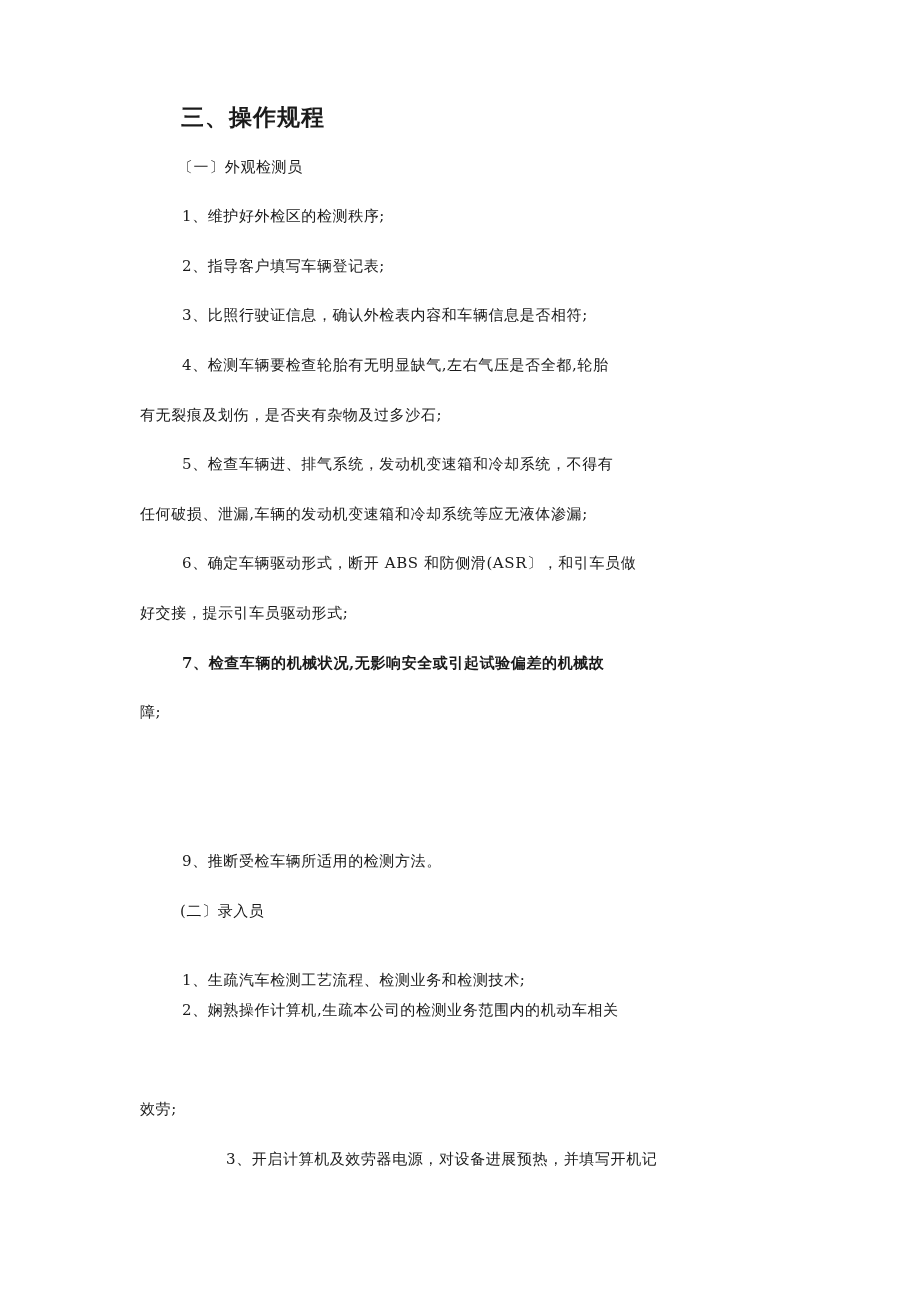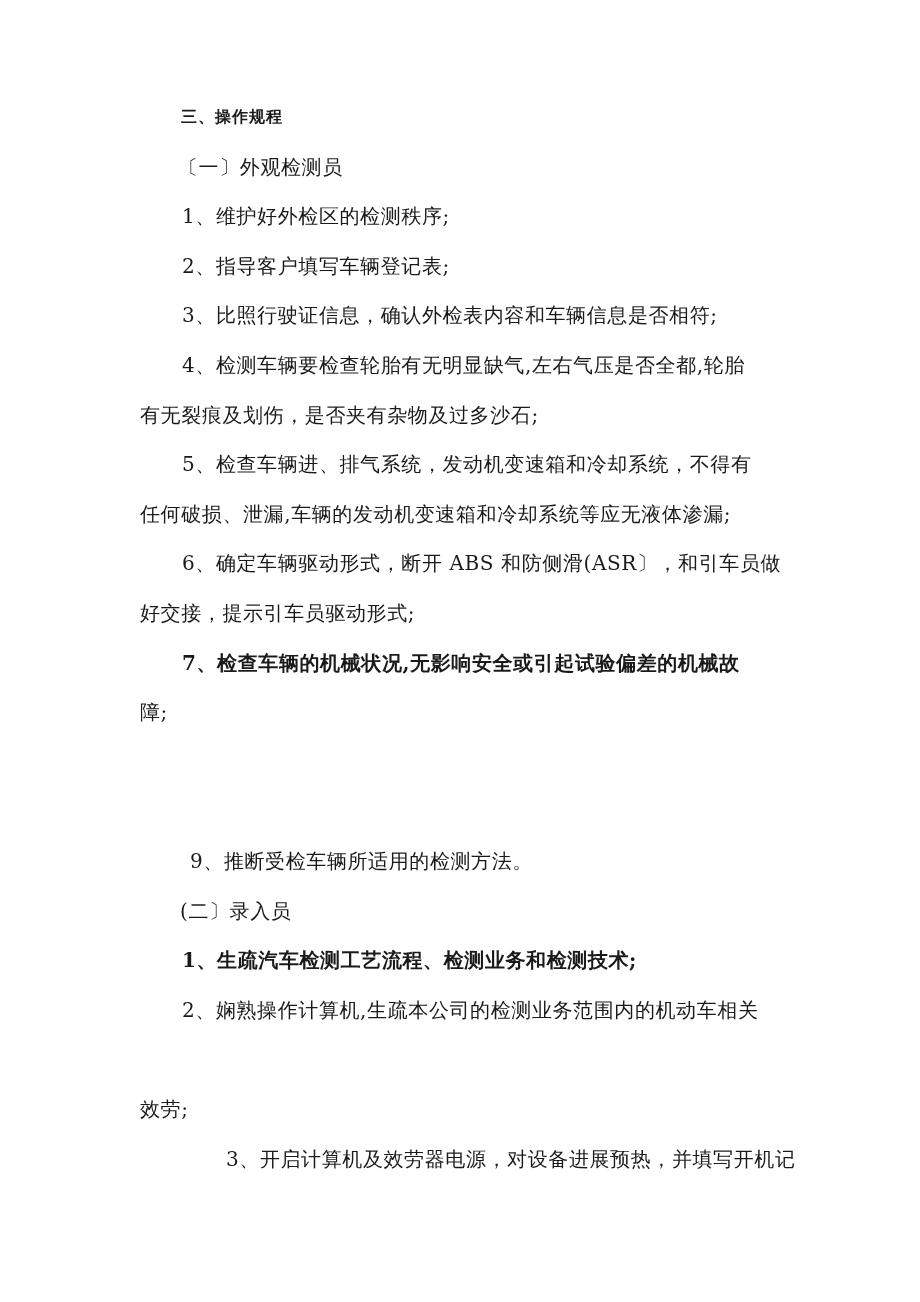--- a/index.html
+++ b/index.html
@@ -18,28 +18,28 @@
     .page {
       position: absolute;
       left: 0;
       top: 0;
       width: 920px;
       height: 1302px;
     }
     .line {
       position: absolute;
       left: 0;
-      font-size: 20px;
+      font-size: 15px;
       line-height: 26px;
       white-space: nowrap;
       letter-spacing: 0.6px;
     }
     .heading {
       font-weight: bold;
-      font-size: 16px;
+      font-size: 23px;
       letter-spacing: 1px;
     }
   </style>
 </head>
 <body>
 
 <div class="page">
   <div class="line heading" style="left:181px; top:104px;">三、操作规程</div>
 
   <div class="line" style="left:178px; top:154px;">〔一〕外观检测员</div>
@@ -54,23 +54,23 @@
   <div class="line" style="left:182px; top:451px;">5、检查车辆进、排气系统，发动机变速箱和冷却系统，不得有</div>
   <div class="line" style="left:140px; top:501px;">任何破损、泄漏,车辆的发动机变速箱和冷却系统等应无液体渗漏;</div>
 
   <div class="line" style="left:182px; top:550px;">6、确定车辆驱动形式，断开 ABS 和防侧滑(ASR〕，和引车员做</div>
   <div class="line" style="left:140px; top:600px;">好交接，提示引车员驱动形式;</div>
 
   <div class="line" style="left:182px; top:650px;font-weight:bold;">7、检查车辆的机械状况,无影响安全或引起试验偏差的机械故</div>
   <div class="line" style="left:140px; top:699px;">障;</div>
 
 
-  <div class="line" style="left:190px; top:848px;text-align:right;">9、推断受检车辆所适用的检测方法。</div>
+  <div class="line" style="left:182px; top:848px;text-align:right;">9、推断受检车辆所适用的检测方法。</div>
 
   <div class="line" style="left:180px; top:898px;">(二〕录入员</div>
 
-  <div class="line" style="left:182px; top:947px;font-weight:bold;">1、生疏汽车检测工艺流程、检测业务和检测技术;</div>
+  <div class="line" style="left:182px; top:967px;">1、生疏汽车检测工艺流程、检测业务和检测技术;</div>
 
   <div class="line" style="left:182px; top:997px;">2、娴熟操作计算机,生疏本公司的检测业务范围内的机动车相关</div>
   <div class="line" style="left:140px; top:1096px;">效劳;</div>
 
   <div class="line" style="left:182px; top:1146px;margin-left:44px;">3、开启计算机及效劳器电源，对设备进展预热，并填写开机记</div>
 </div>
 
 </body></html>

